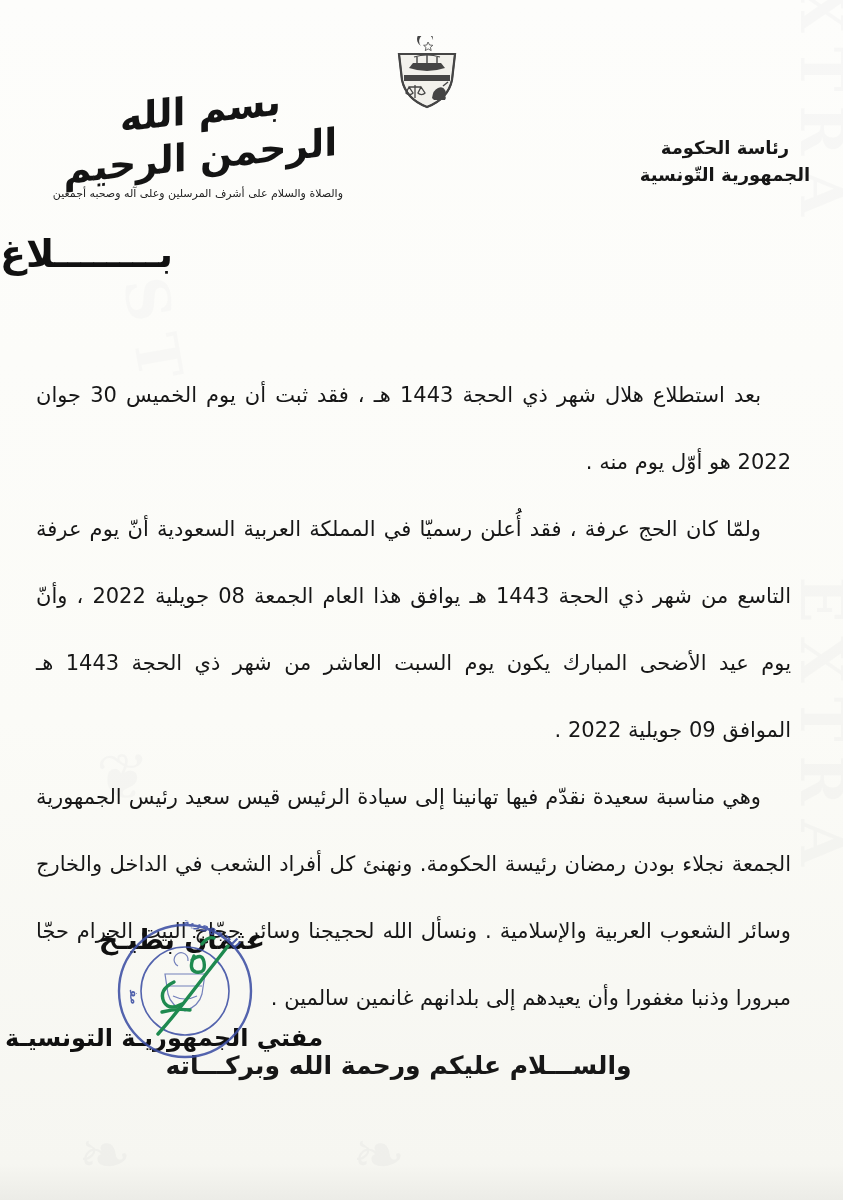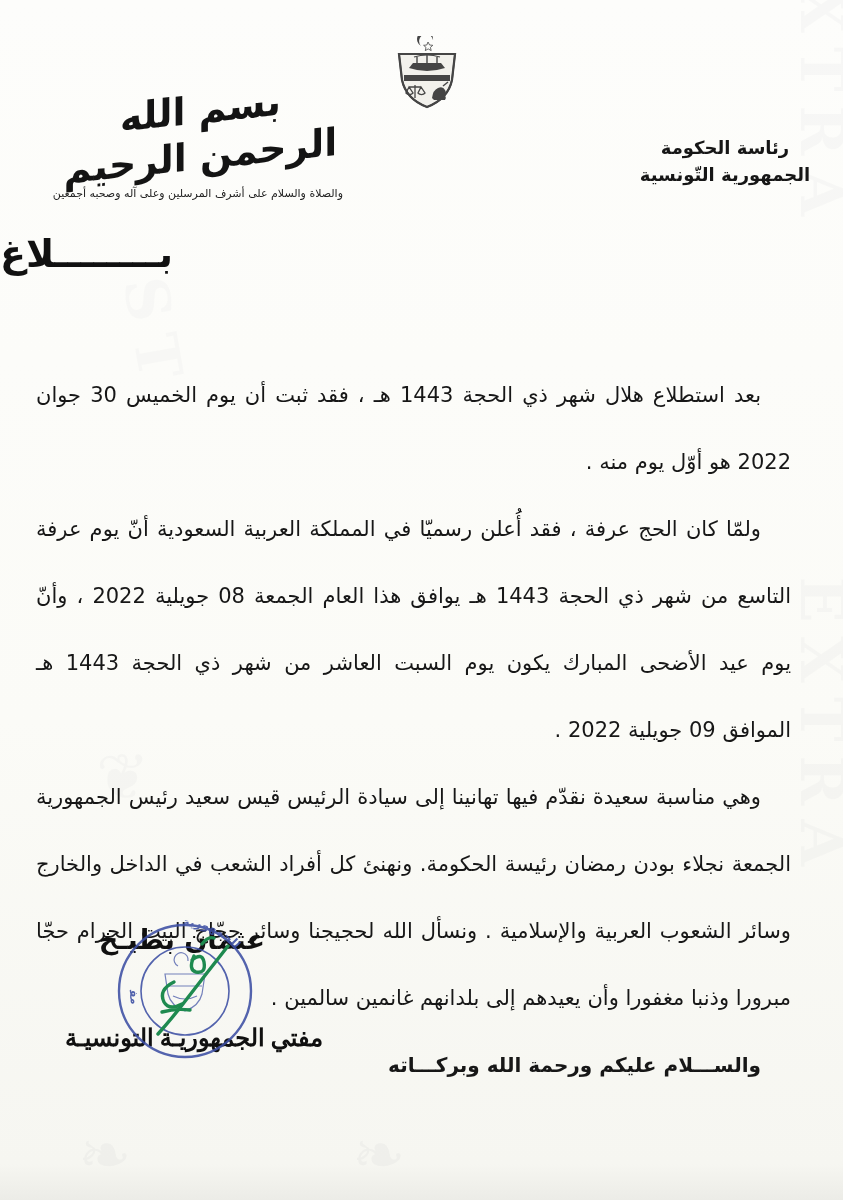--- a/index.html
+++ b/index.html
@@ -60,33 +60,33 @@
 
   
   .body-text {
     position: absolute; right: 52px; left: 36px; top: 362px;
     font-size: 21px; line-height: 67px; color: #171717;
     text-align: justify;
   }
   .body-text p { text-indent: 30px; margin: 0; }
   .closing {
     margin-top: 6px; text-indent: 0;
-    font-weight: bold; font-size: 20px;
+    text-align: center; font-weight: bold; font-size: 25px;
   }
 
   
   .signer-name {
     position: absolute; right: 578px; top: 924px;
     font-size: 27px; font-weight: bold; color: #101010;
     white-space: nowrap; z-index: 2; margin-left: 40px;
   }
   .signer-role {
     position: absolute; right: 520px; top: 1024px;
     font-size: 24px; font-weight: bold; color: #101010;
-    white-space: nowrap; z-index: 2; font-family: Liberation Serif, serif;
+    white-space: nowrap; z-index: 2;
   }
   .stamp { position: absolute; left: 110px; top: 916px; width: 150px; height: 150px; z-index: 3; }
 </style>
 </head>
 <body>
 
 <div class="page">
 
   <div class="wm wm-letters wm-r1">EXTRA</div>
   <div class="wm wm-letters wm-r2">EXTRA</div>

